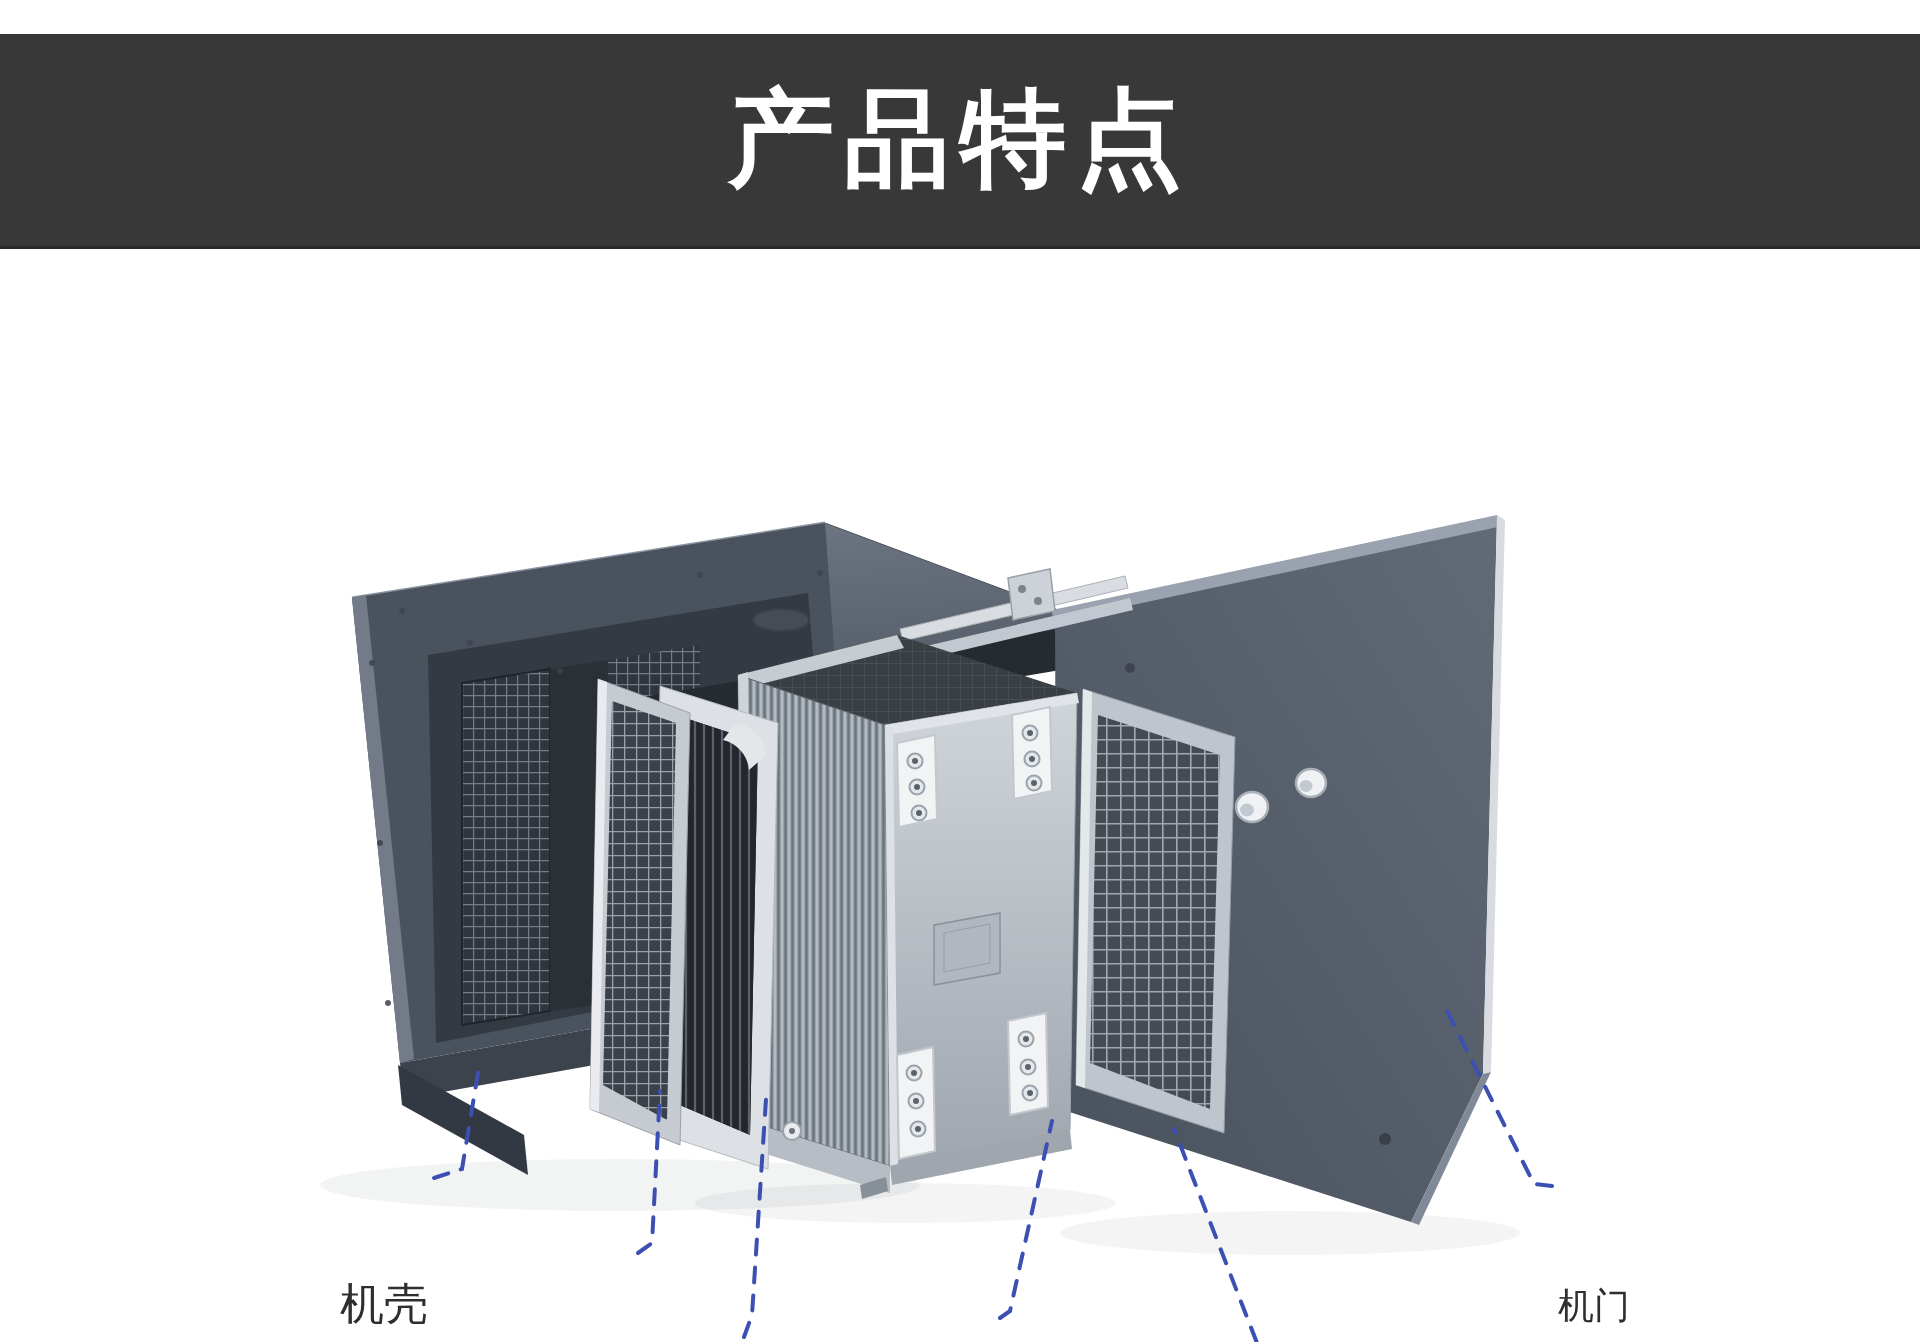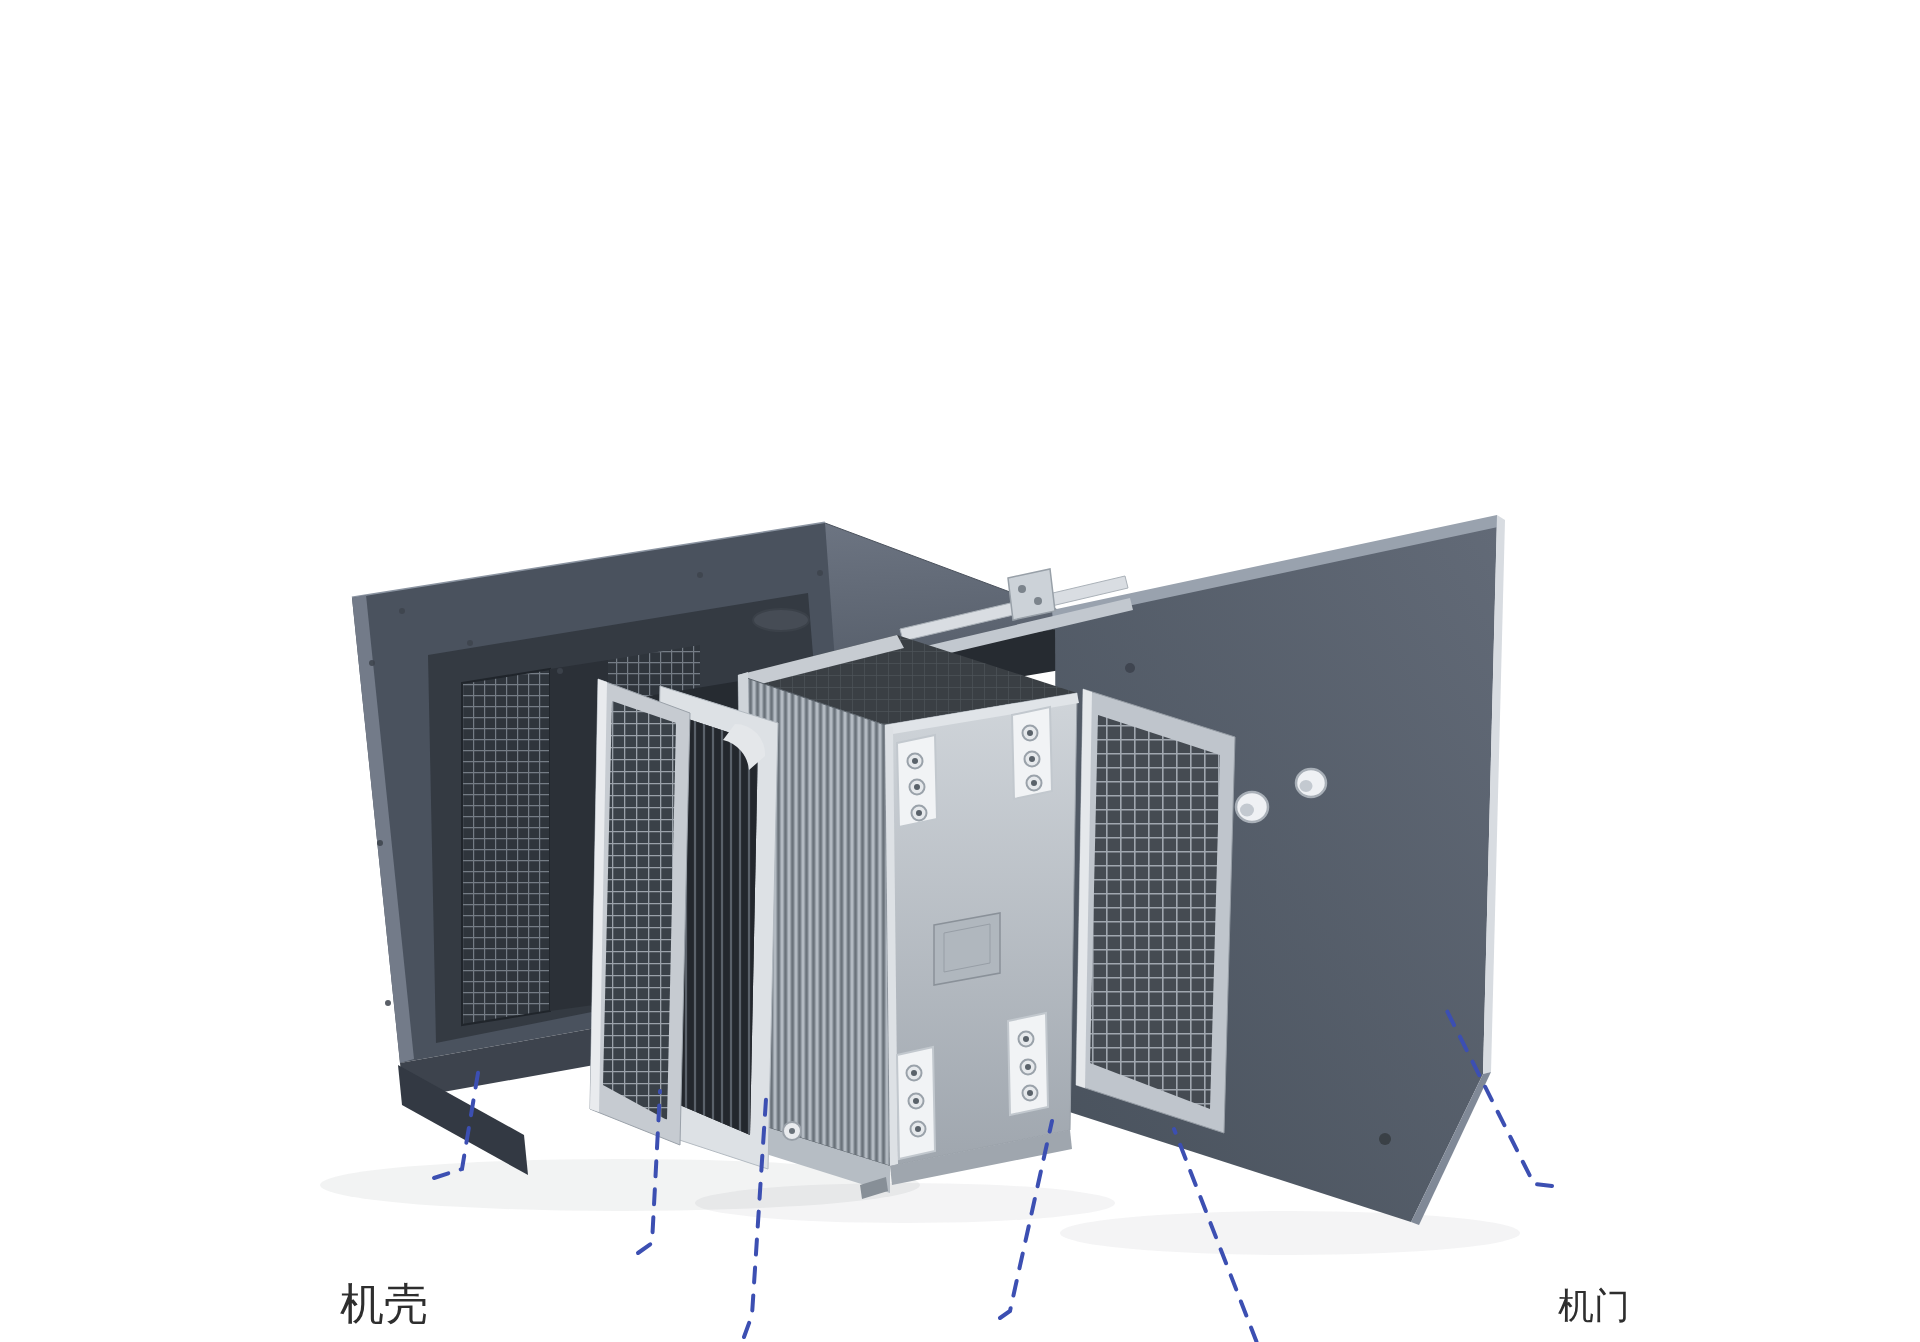--- a/index.html
+++ b/index.html
@@ -22,20 +22,23 @@
     font-weight:500;
   }
   .lbl-casing        {left:340px; top:1036px;font-size:44px;}
   .lbl-door          {left:1558px;top:1042px;font-size:36px;}
 </style>
 </head>
 <body>
 
 <div class="stage">
 
+  <div class="header-band">
+    <h1>产品特点</h1>
+  </div>
 
   <div class="figure-wrap">
     <svg width="1920" height="1342" viewBox="0 246 1920 1096">
       <defs>
         <linearGradient id="gTop" x1="0" y1="0" x2="0.3" y2="1">
           <stop offset="0" stop-color="#717987"></stop>
             <stop offset="1" stop-color="#565e6a"></stop>
         </linearGradient>
         <linearGradient id="gDoor" x1="0" y1="1" x2="1" y2="0">
           <stop offset="0" stop-color="#48515c"></stop>

